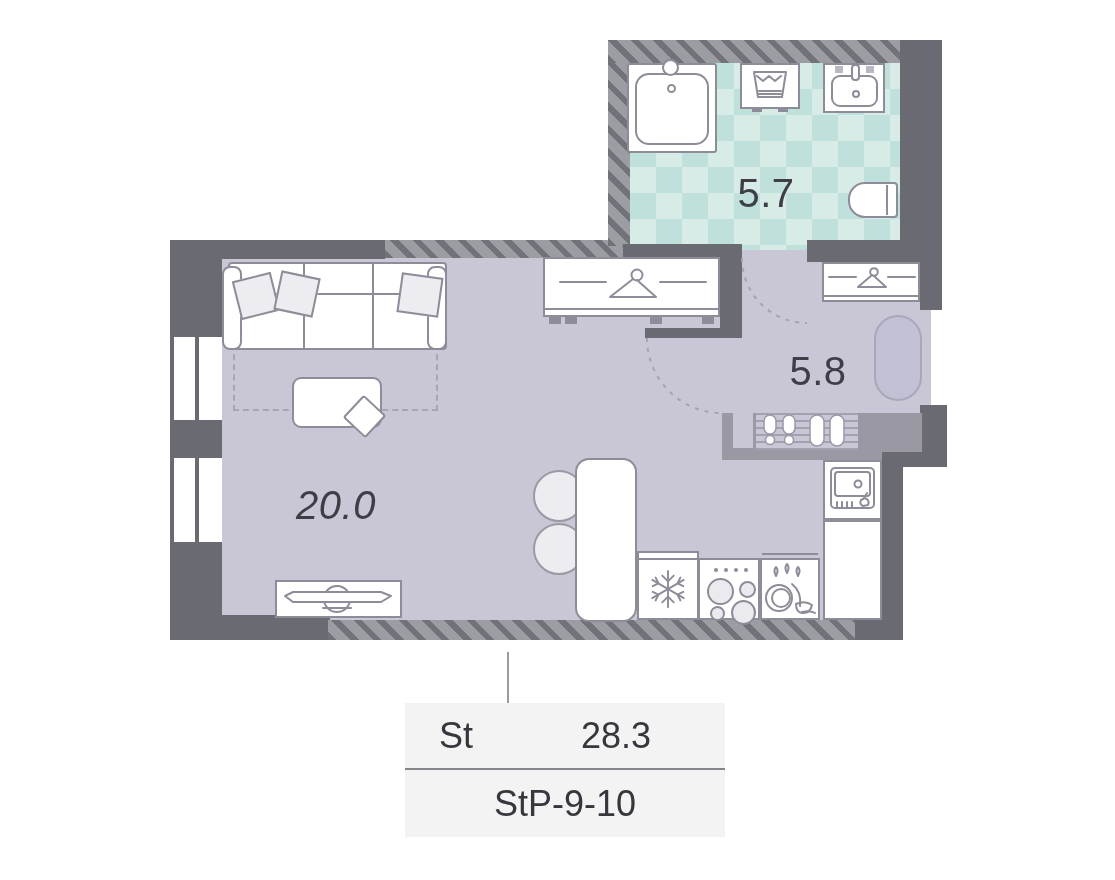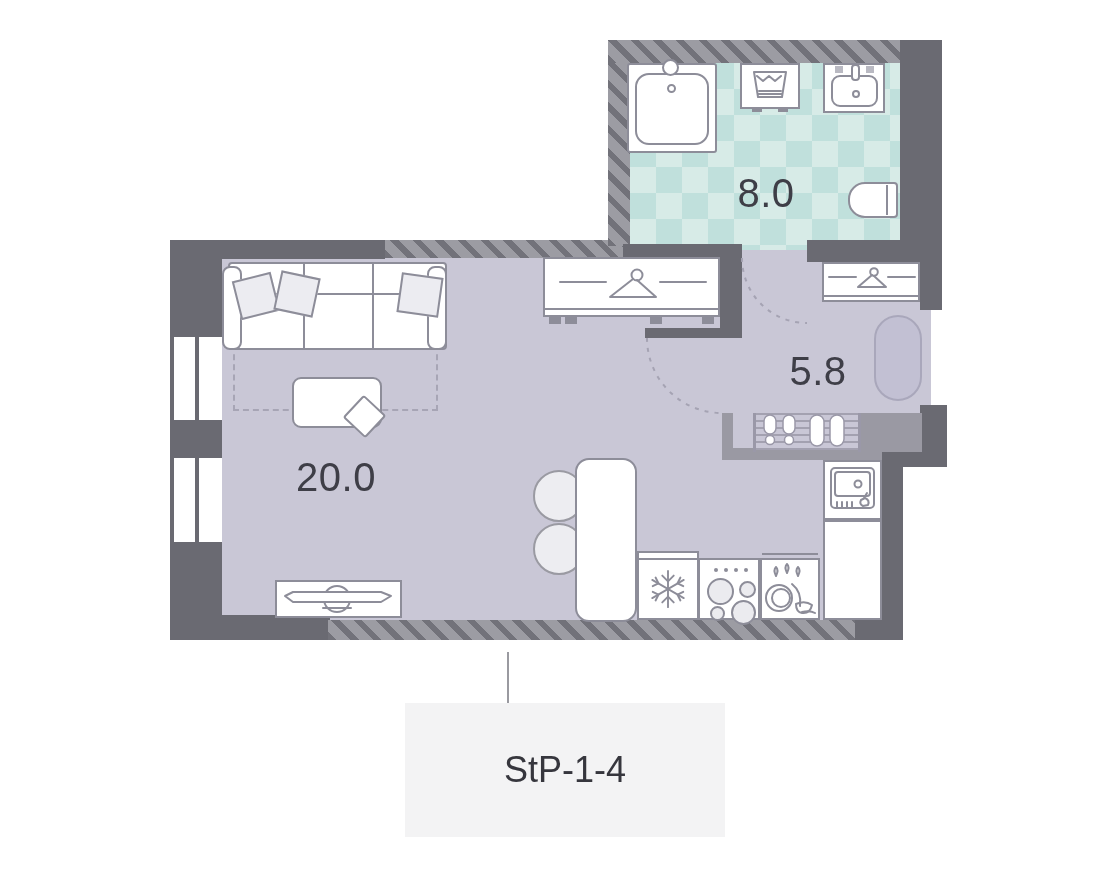--- a/index.html
+++ b/index.html
@@ -214,24 +214,32 @@
       </g>
     </svg>
   </div>
   <div class="box" style="left:823px;top:520px;width:59px;height:100px;"></div>
 
   <svg class="abs" style="left:0;top:0;pointer-events:none;" width="1115" height="880" viewBox="0 0 1115 880">
     <path d="M647,338 A75,75 0 0 0 722,413" fill="none" stroke="#a5a3b3" stroke-width="2" stroke-dasharray="4 6"></path>
     <path d="M742,258 A65,65 0 0 0 807,323" fill="none" stroke="#a5a3b3" stroke-width="2" stroke-dasharray="4 6"></path>
   </svg>
 
-  <div class="lbl" style="left:336px;top:477px;">20.0</div>
-  <div class="lbl" style="left:766px;top:193px;">8.0</div>
+  <div class="lbl" style="left:336px;top:505px;font-style:italic;">20.0</div>
+  <div class="lbl" style="left:766px;top:193px;">5.7</div>
   <div class="lbl" style="left:818px;top:371px;">5.8</div>
 
   <div class="abs" style="left:507px;top:652px;width:2px;height:118px;background:#9a9aa0;"></div>
   <div class="legend-box">
+    <div class="legend-row1">
+      <div class="legend-cell-l">
+        <span class="legend-txt">St</span>
+      </div>
+      <div class="legend-cell-r">
+        <span class="legend-txt">28.3</span>
+      </div>
+    </div>
     <div class="legend-row2">
-      <span class="legend-txt">StP-1-4</span>
+      <span class="legend-txt">StP-9-10</span>
     </div>
   </div>
 
 </div>
 
 </body></html>

